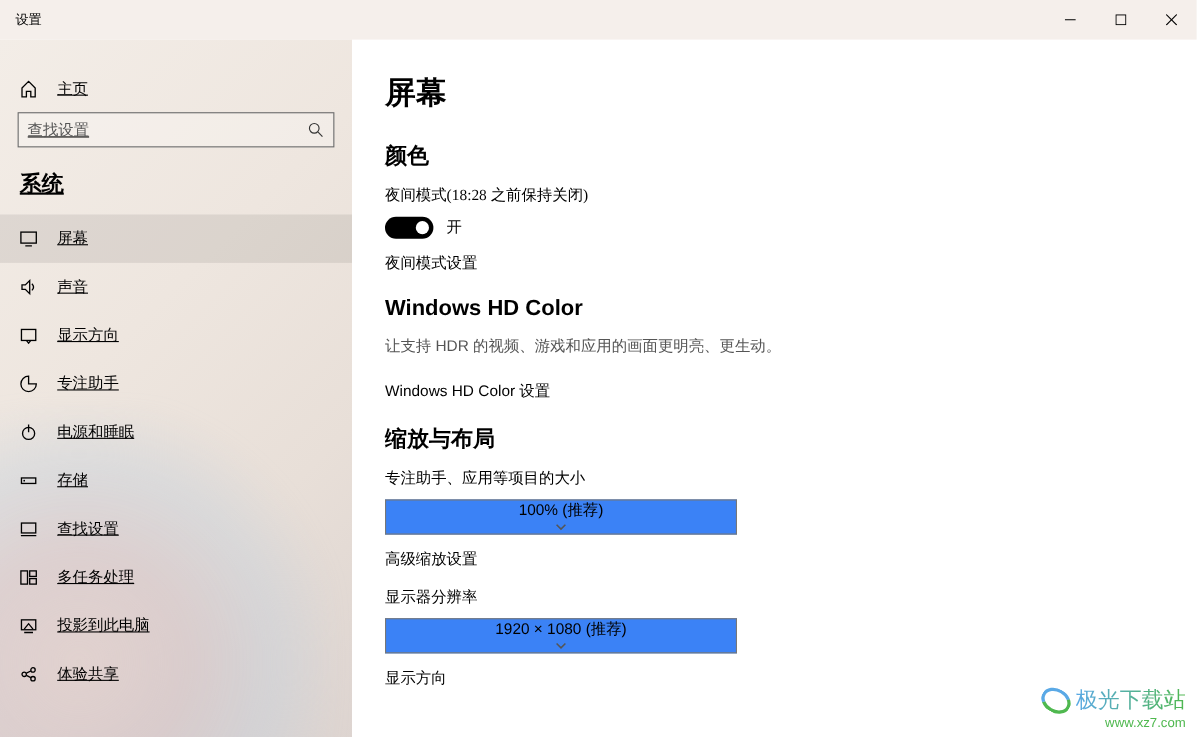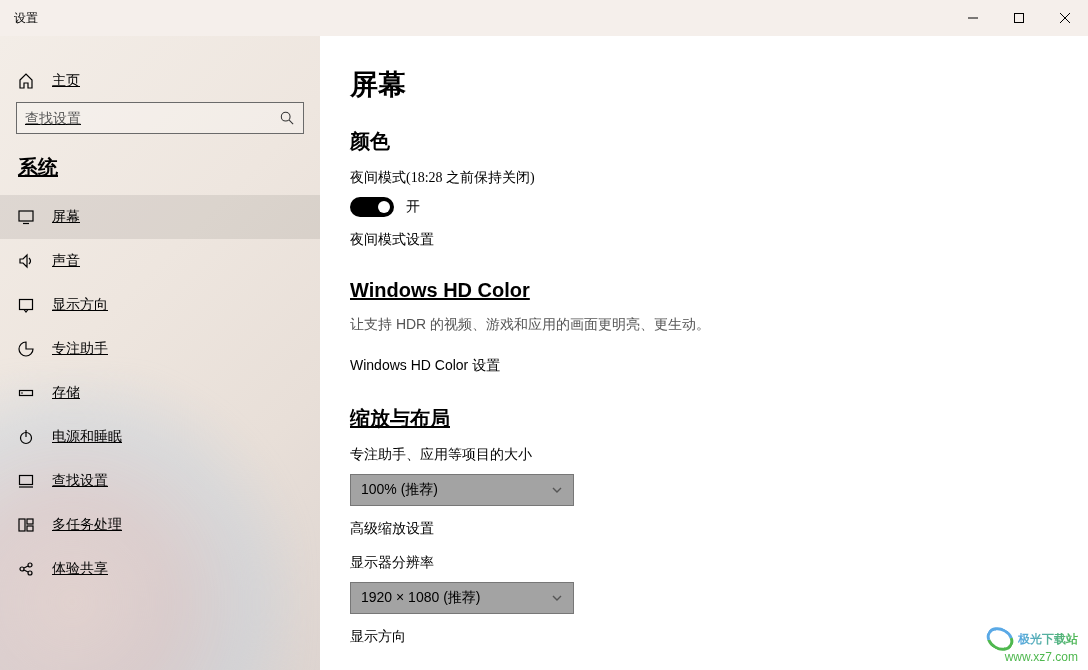--- a/index.html
+++ b/index.html
@@ -33,40 +33,40 @@
 .nav-item .icon { width: 16px; height: 16px; display: flex; align-items: center; justify-content: center; margin-right: 18px; color: #000; }
 .nav-item .label { font-size: 14px; color: #000; }
 .nav-item.active { background: rgba(0,0,0,0.08); }
 
 .content { flex: 1; padding: 30px 0 0 30px; overflow-y: auto; position: relative; }
 .content::-webkit-scrollbar { width: 2px; }
 .content::-webkit-scrollbar-thumb { background: #888; }
 
 .page-title { font-size: 28px; font-weight: 600; color: #000; margin-bottom: 24px; }
 .section-title { font-size: 20px; font-weight: 600; color: #000; margin-top: 4px; margin-bottom: 14px; }
-.section-title.sub { margin-top: 30px; text-decoration: underline; }
+.section-title.sub { margin-top: 20px; }
 
 .field-label { font-size: 14px; color: #000; margin-bottom: 10px; font-family: Liberation Serif, serif; }
 .link-text { font-size: 14px; color: #000; margin-bottom: 6px; cursor: pointer; }
 .desc-text { font-size: 14px; color: #555; margin-bottom: 23px; }
 
 .toggle-row { display: flex; align-items: center; gap: 12px; margin-bottom: 14px; }
 .toggle { width: 44px; height: 20px; background: #000; border-radius: 10px; position: relative; cursor: pointer; }
 .toggle::after { content: ""; position: absolute; width: 12px; height: 12px; background: #fff; border-radius: 50%; top: 4px; right: 4px; }
 .toggle-label { font-size: 14px; color: #000; }
 
-.dropdown { width: 224px; height: 32px; border: 1px solid #777; display: flex; align-items: center; justify-content: space-between; padding: 0 10px; font-size: 14px; color: #000; cursor: pointer; margin-bottom: 14px; background: #a3a3a3; }
+.dropdown { width: 320px; height: 32px; border: 1px solid #777; display: flex; align-items: center; justify-content: space-between; padding: 0 10px; font-size: 14px; color: #000; cursor: pointer; margin-bottom: 14px; background: #3b82f6; flex-direction: column; }
 .dropdown .chev { color: #555; }
 
 .gap { height: 10px; }
 
 .watermark { position: absolute; right: 10px; bottom: 6px; text-align: right; pointer-events: none; }
 .watermark .wm-logo { display: flex; align-items: center; gap: 4px; justify-content: flex-end; }
 .watermark .wm-circle { width: 28px; height: 22px; border: 3px solid #4fb84f; border-radius: 50%; border-left-color: #5aa9e6; border-top-color: #5aa9e6; transform: rotate(30deg); }
-.watermark .wm-text { font-size: 12px; font-weight: bold; background: linear-gradient(90deg,#5aa9e6,#4fb84f); -webkit-background-clip: text; color: transparent; }
+.watermark .wm-text { font-size: 20px; font-weight: normal; background: linear-gradient(90deg,#5aa9e6,#4fb84f); -webkit-background-clip: text; color: transparent; }
 .watermark .wm-url { font-size: 12px; color: #4fb84f; }
 
 svg { display: block; }
 </style>
 </head>
 <body>
 
 <div class="titlebar">
   <div class="titlebar-left">设置</div>
   <div class="titlebar-right">
@@ -146,53 +146,63 @@
         <span class="icon">
             <svg width="16" height="16" viewBox="0 0 16 16">
               <path d="M8 1 A7 7 0 1 0 15 8 L8 8 Z" fill="none" stroke="#000" stroke-width="1.2"></path>
             </svg>
           </span>
         <span class="label">专注助手</span>
       </div>
       <div class="nav-item">
         <span class="icon">
             <svg width="16" height="16" viewBox="0 0 16 16">
+              <circle cx="8" cy="9" r="5.5" fill="none" stroke="#000" stroke-width="1.2"></circle>
+              <line x1="8" y1="1" x2="8" y2="8" stroke="#000" stroke-width="1.2"></line>
+            </svg>
+          </span>
+        <span class="label">电源和睡眠</span>
+      </div>
+      <div class="nav-item">
+        <span class="icon">
+            <svg width="16" height="16" viewBox="0 0 16 16">
               <rect x="1.5" y="5.5" width="13" height="5" fill="none" stroke="#000" stroke-width="1.2"></rect>
               <circle cx="4" cy="8" r="0.8" fill="#000"></circle>
             </svg>
           </span>
         <span class="label">存储</span>
-      </div>
-      <div class="nav-item">
-        <span class="icon">
-            <svg width="16" height="16" viewBox="0 0 16 16">
-              <circle cx="8" cy="9" r="5.5" fill="none" stroke="#000" stroke-width="1.2"></circle>
-              <line x1="8" y1="1" x2="8" y2="8" stroke="#000" stroke-width="1.2"></line>
-            </svg>
-          </span>
-        <span class="label">电源和睡眠</span>
       </div>
       <div class="nav-item">
         <span class="icon">
             <svg width="16" height="16" viewBox="0 0 16 16">
               <rect x="1.5" y="2.5" width="13" height="9" fill="none" stroke="#000" stroke-width="1.2"></rect>
               <line x1="1" y1="14" x2="15" y2="14" stroke="#000" stroke-width="1.2"></line>
             </svg>
           </span>
         <span class="label">查找设置</span>
       </div>
       <div class="nav-item">
         <span class="icon">
             <svg width="16" height="16" viewBox="0 0 16 16">
               <rect x="1" y="2" width="6" height="12" fill="none" stroke="#000" stroke-width="1.2"></rect>
               <rect x="9" y="2" width="6" height="5" fill="none" stroke="#000" stroke-width="1.2"></rect>
               <rect x="9" y="9" width="6" height="5" fill="none" stroke="#000" stroke-width="1.2"></rect>
             </svg>
           </span>
         <span class="label">多任务处理</span>
+      </div>
+      <div class="nav-item">
+        <span class="icon">
+            <svg width="16" height="16" viewBox="0 0 16 16">
+              <rect x="1.5" y="2.5" width="13" height="9" fill="none" stroke="#000" stroke-width="1.2"></rect>
+              <path d="M4 11 L8 6 L12 11" fill="none" stroke="#000" stroke-width="1.2"></path>
+              <line x1="4" y1="14" x2="12" y2="14" stroke="#000" stroke-width="1.2"></line>
+            </svg>
+          </span>
+        <span class="label">投影到此电脑</span>
       </div>
       <div class="nav-item">
         <span class="icon">
             <svg width="16" height="16" viewBox="0 0 16 16">
               <circle cx="4" cy="8" r="2" fill="none" stroke="#000" stroke-width="1.2"></circle>
               <circle cx="12" cy="4" r="2" fill="none" stroke="#000" stroke-width="1.2"></circle>
               <circle cx="12" cy="12" r="2" fill="none" stroke="#000" stroke-width="1.2"></circle>
               <line x1="6" y1="7" x2="10" y2="5" stroke="#000" stroke-width="1.2"></line>
               <line x1="6" y1="9" x2="10" y2="11" stroke="#000" stroke-width="1.2"></line>
             </svg>

